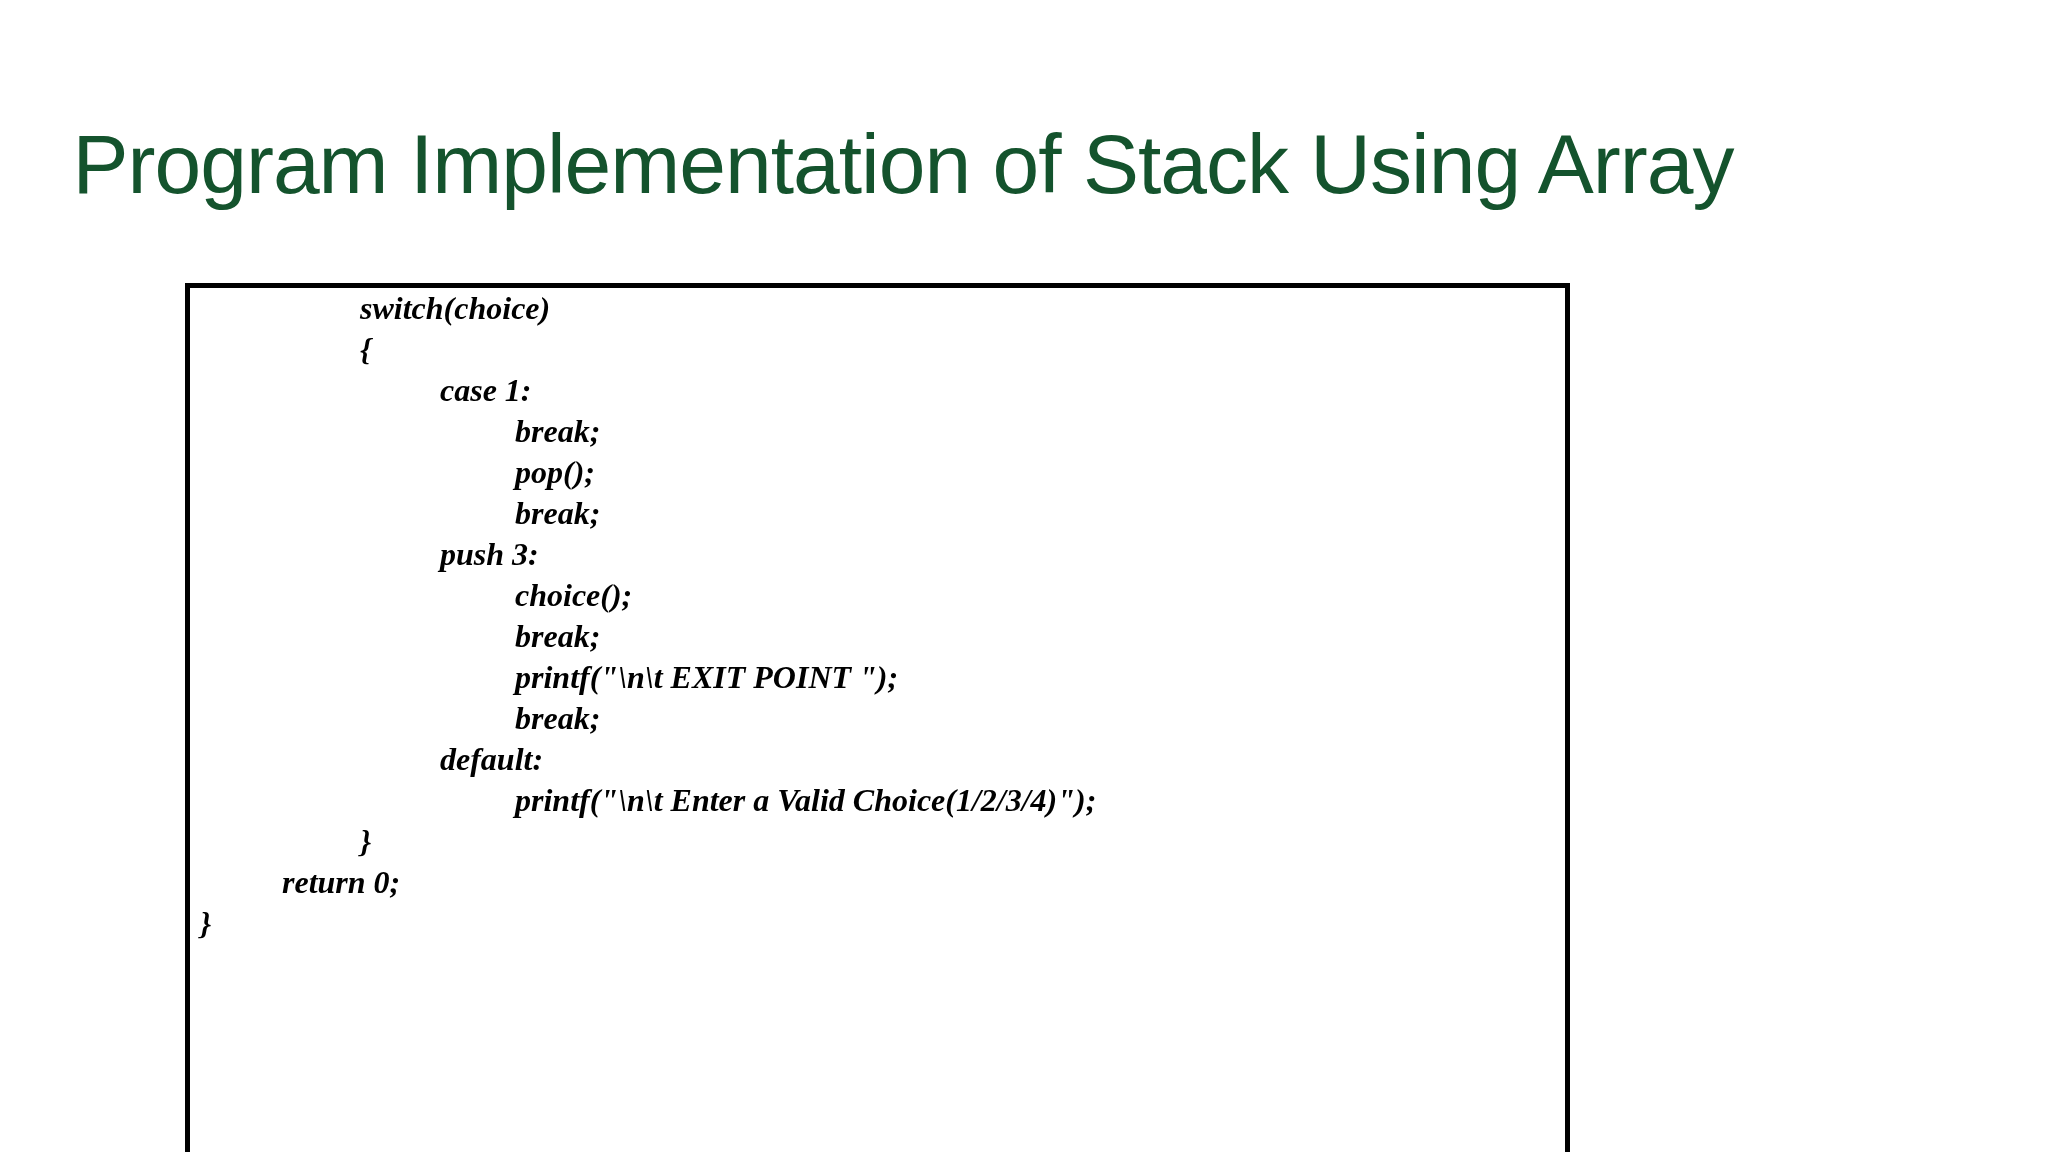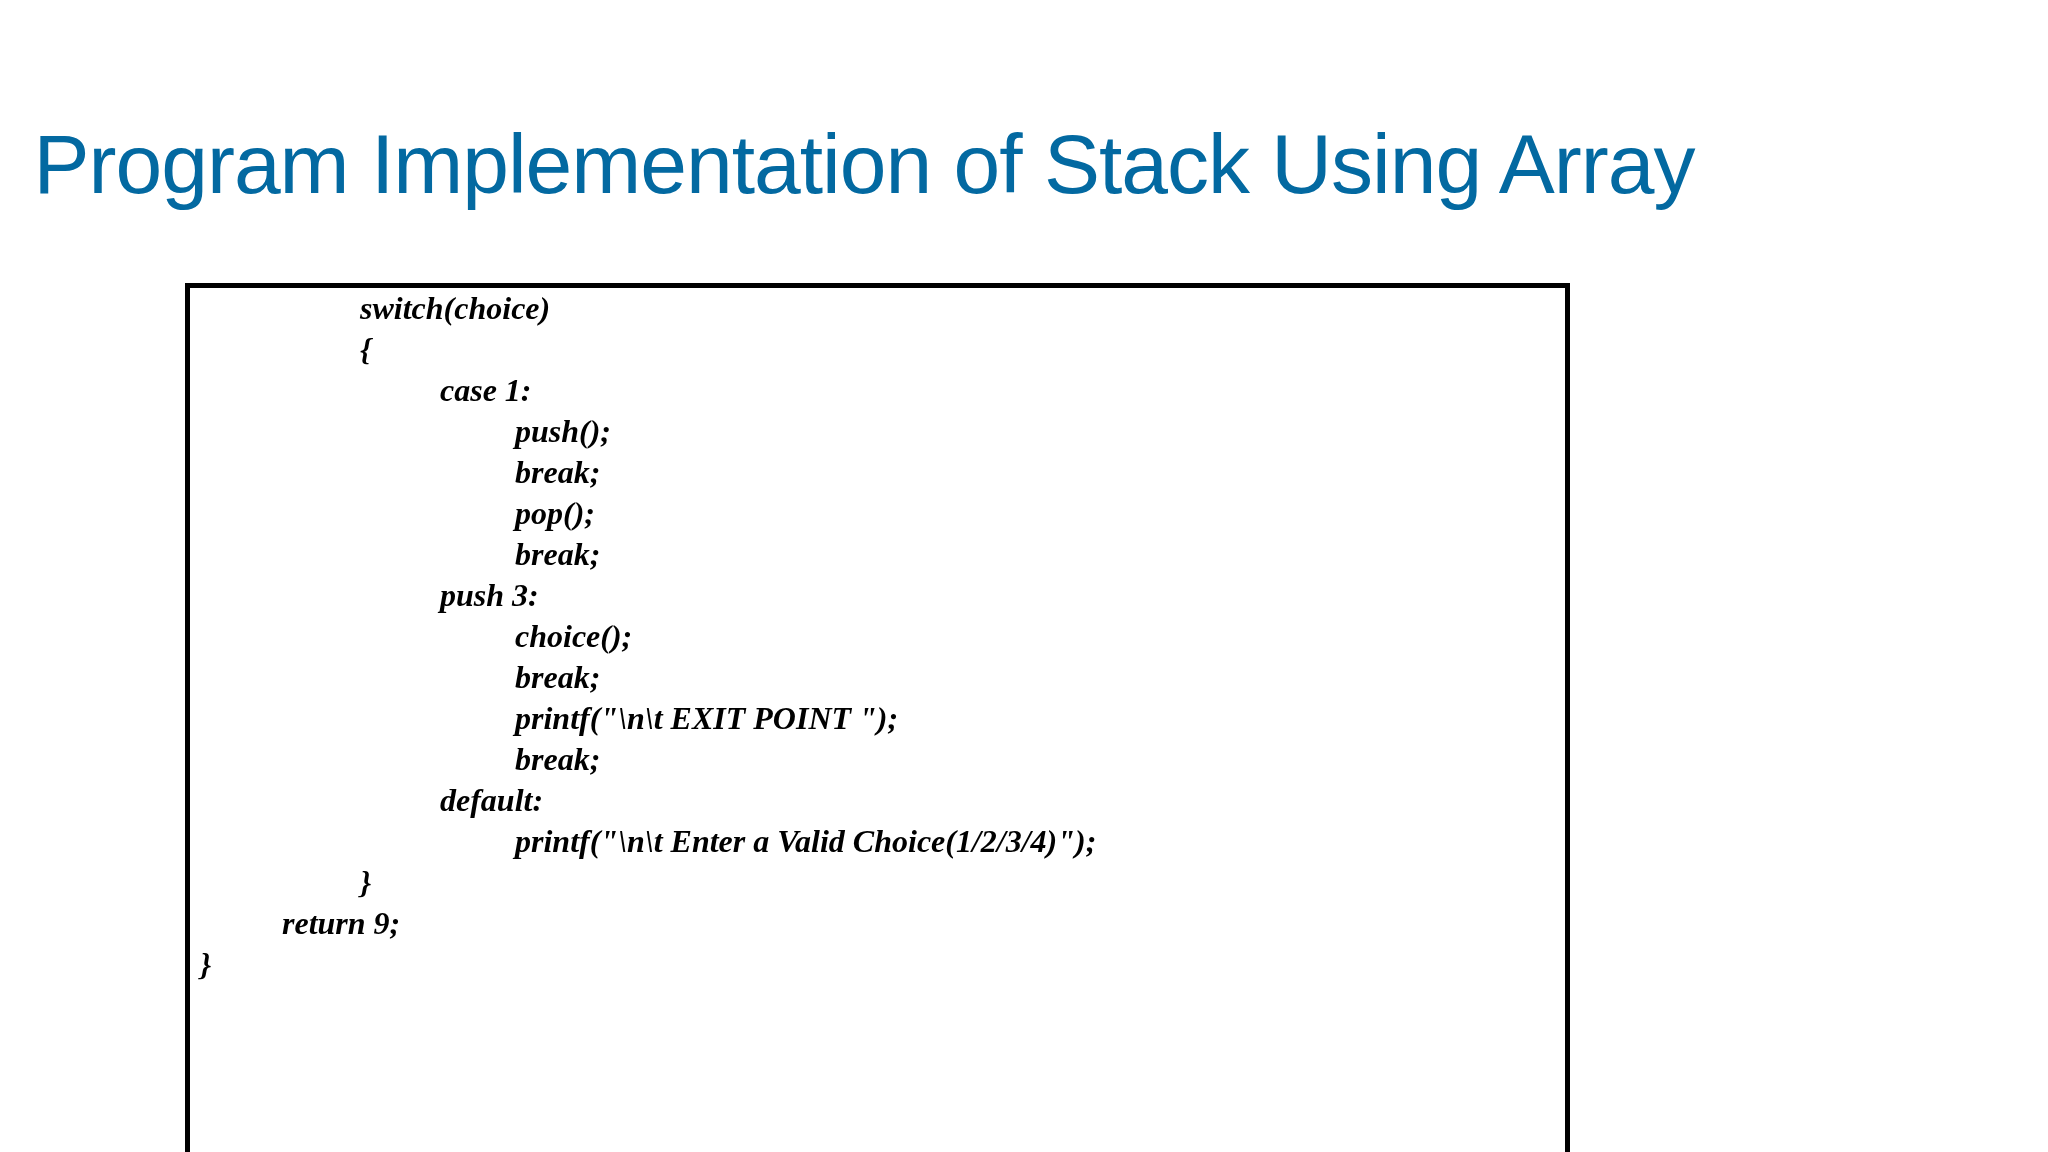--- a/index.html
+++ b/index.html
@@ -23,22 +23,23 @@
     position: absolute;
     top: 122px;
     left: 0;
     width: 1728px;
     text-align: center;
     font-family: "Liberation Sans", sans-serif;
     font-size: 84px;
     font-weight: 400;
     letter-spacing: -1px;
     line-height: 1;
-    color: #0369a1;
+    color: #14532d;
     white-space: nowrap;
+    padding-left: 39px;
   }
   .code-box {
     position: absolute;
     left: 185px;
     top: 283px;
     width: 1385px;
     height: 888px;
     box-sizing: border-box;
     border: 5px solid #000000;
     background: #ffffff;
@@ -63,28 +64,27 @@
 </head>
 <body>
 
 <div class="slide">
   <div class="slide-title">Program Implementation of Stack Using Array</div>
 
   <div class="code-box">
       <div class="code-line indent-2">switch(choice)</div>
       <div class="code-line indent-2">{</div>
       <div class="code-line indent-3">case 1:</div>
-      <div class="code-line indent-4">push();</div>
       <div class="code-line indent-4">break;</div>
       <div class="code-line indent-4">pop();</div>
       <div class="code-line indent-4">break;</div>
       <div class="code-line indent-3">push 3:</div>
       <div class="code-line indent-4">choice();</div>
       <div class="code-line indent-4">break;</div>
       <div class="code-line indent-4">printf("\n\t EXIT POINT ");</div>
       <div class="code-line indent-4">break;</div>
       <div class="code-line indent-3">default:</div>
       <div class="code-line indent-4">printf("\n\t Enter a Valid Choice(1/2/3/4)");</div>
       <div class="code-line indent-2">}</div>
-      <div class="code-line indent-1">return 9;</div>
+      <div class="code-line indent-1">return 0;</div>
       <div class="code-line indent-0">}</div>
     </div>
 </div>
 
 </body></html>

